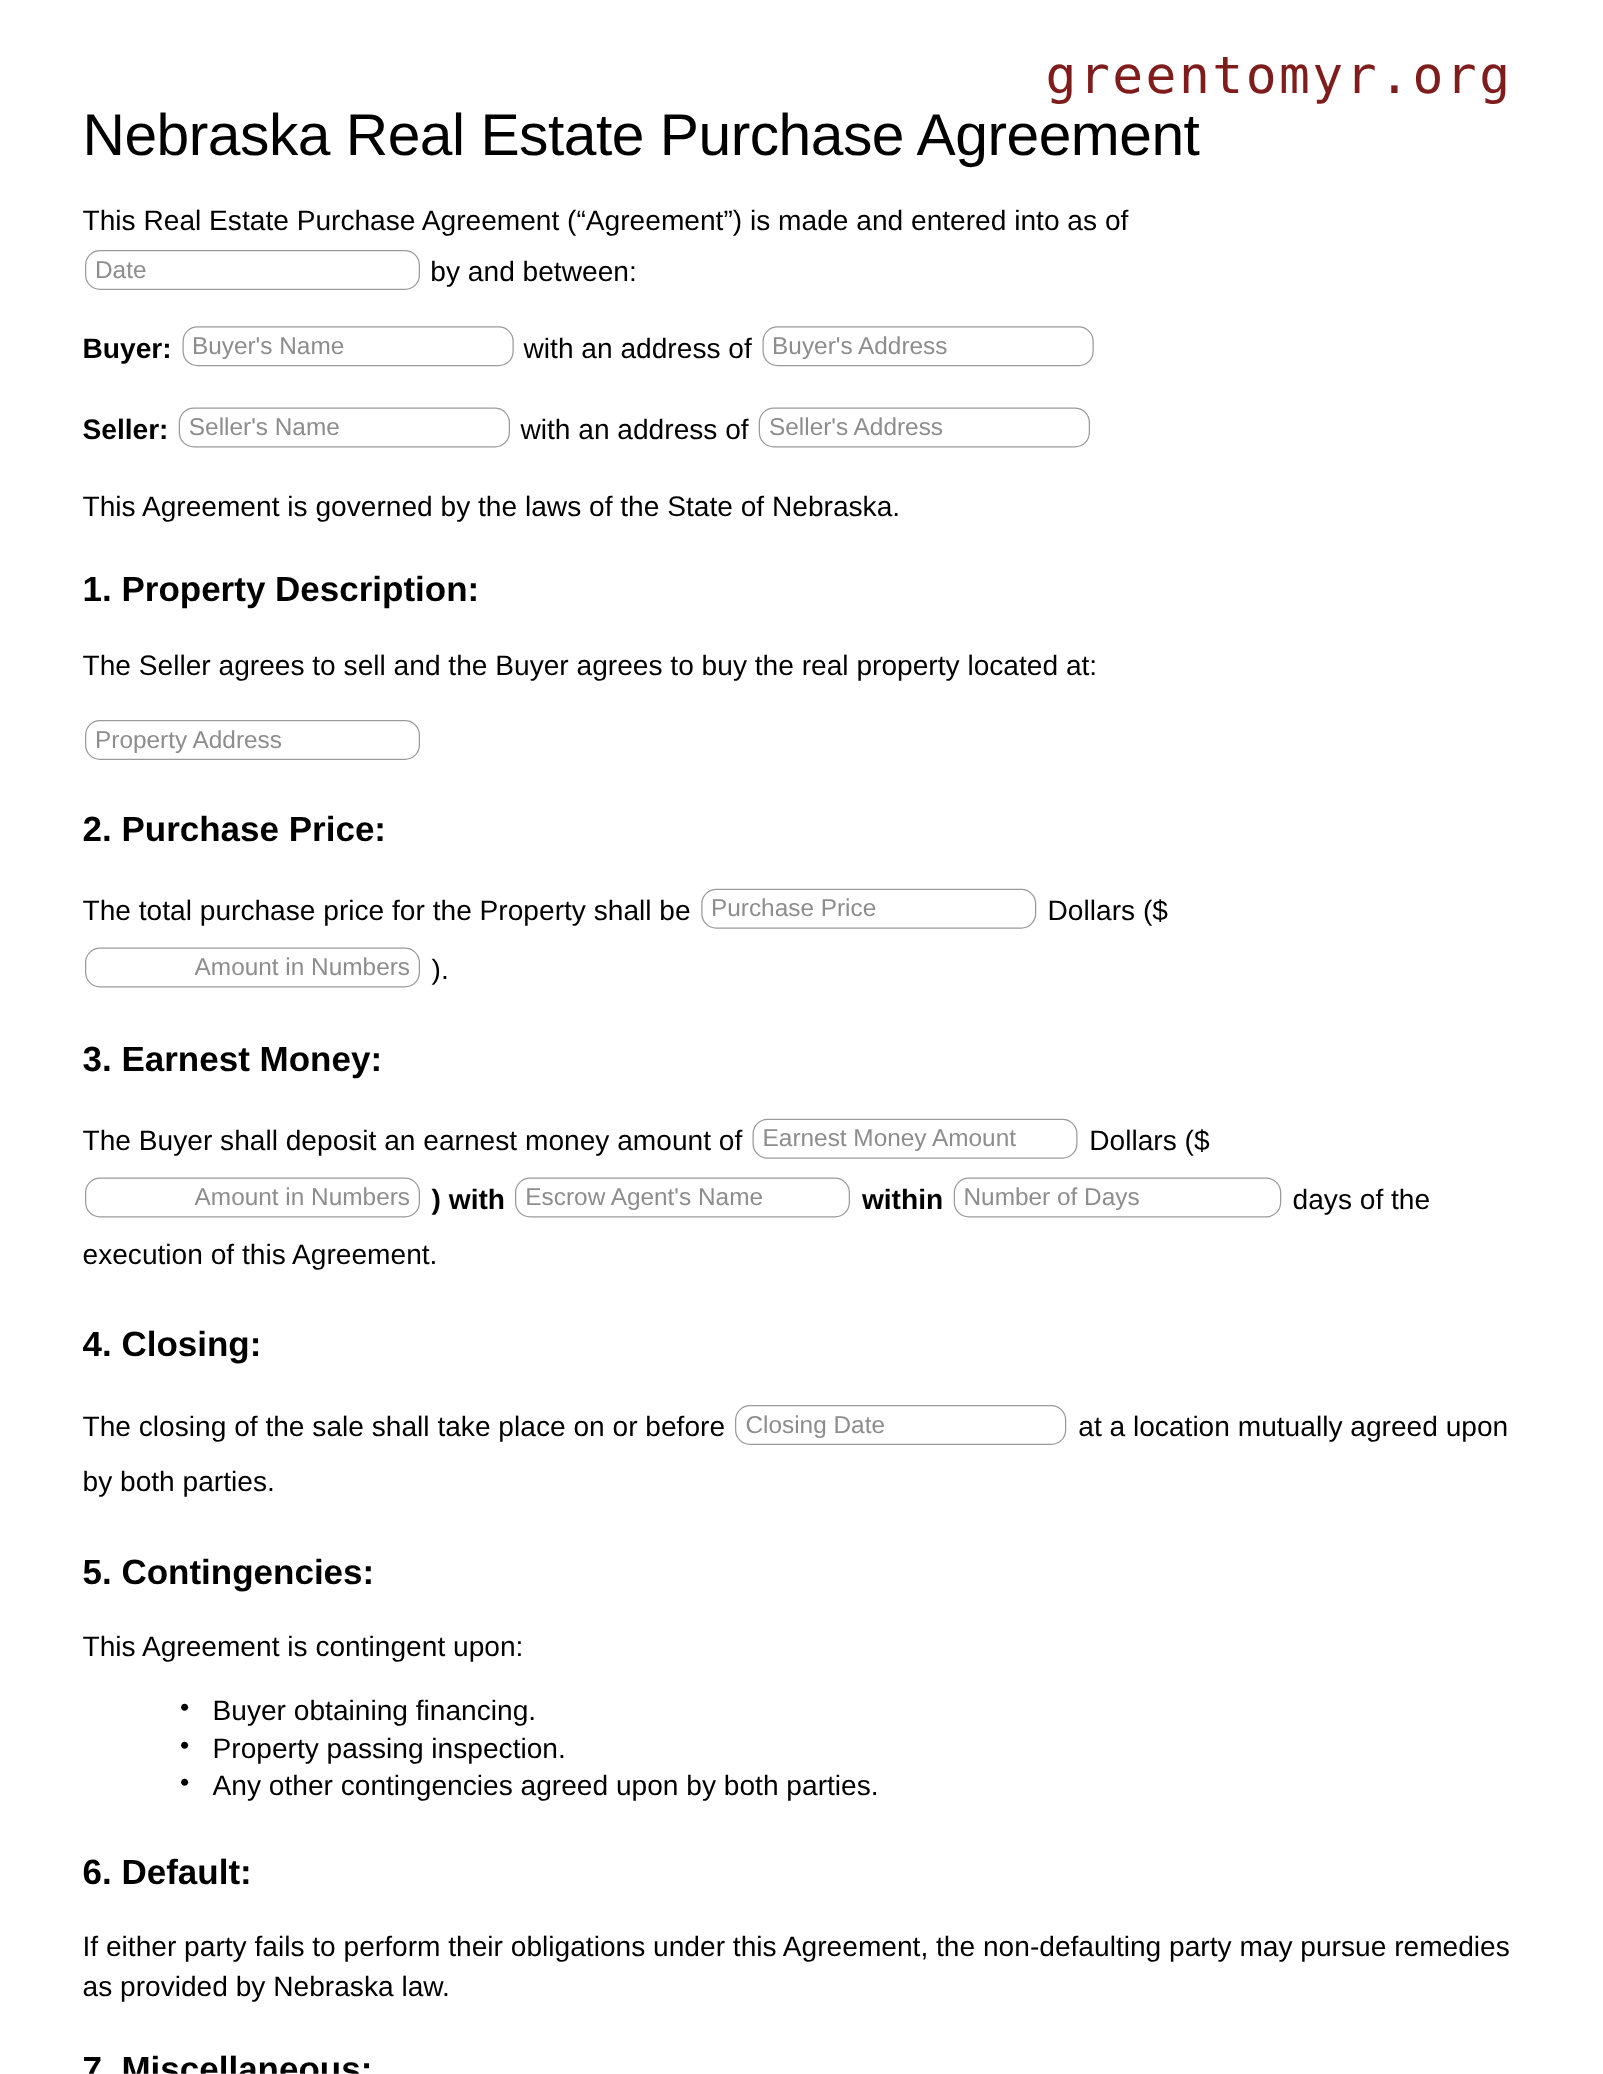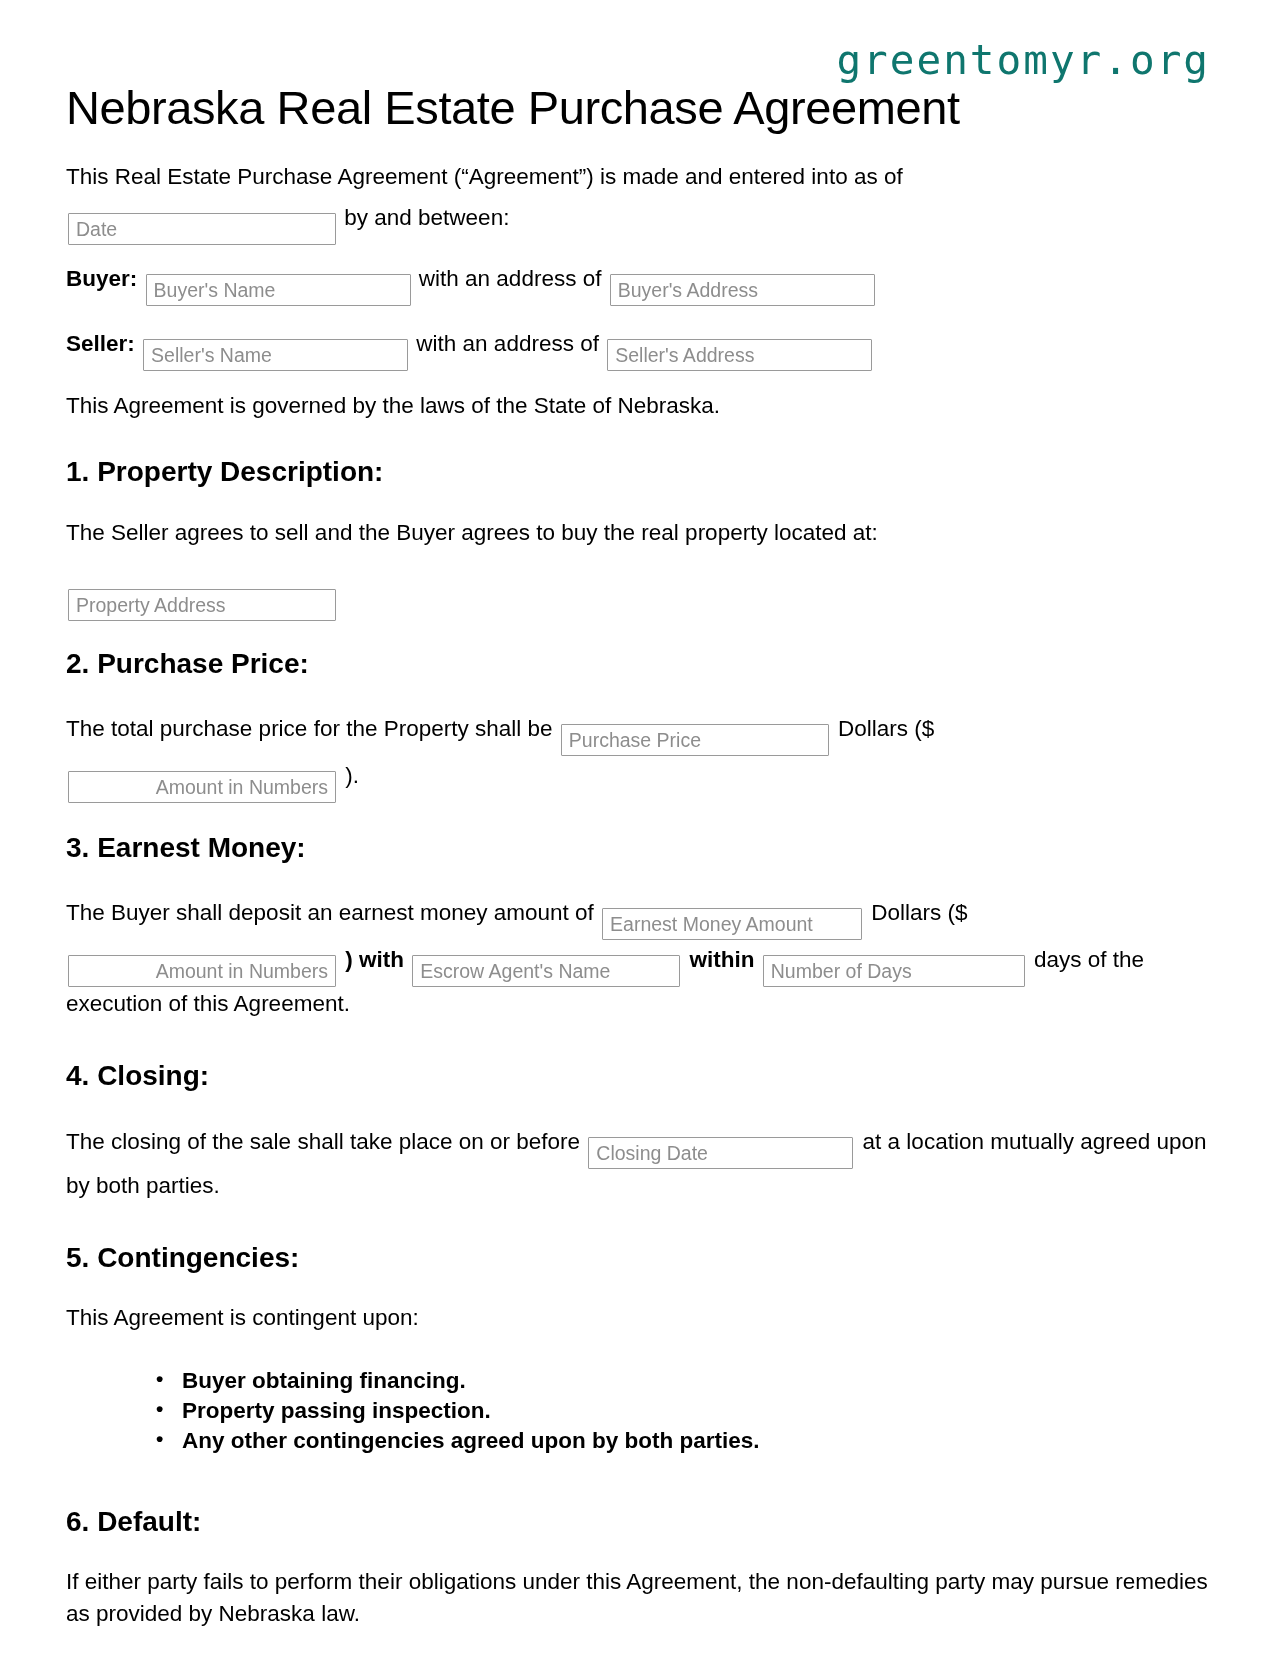--- a/index.html
+++ b/index.html
@@ -22,21 +22,21 @@
     padding: 0 66px;
     background: #ffffff;
   }
   .watermark {
     position: absolute;
     top: 36px;
     right: 72px;
     font-family: "DejaVu Sans Mono", "Liberation Mono", monospace;
     font-size: 41px;
     letter-spacing: 2px;
-    color: #0f766e;
+    color: #7f1d1d;
     white-space: nowrap;
     user-select: none;
   }
   h1.doc-title {
     margin: 0;
     padding-top: 80px;
     font-size: 47px;
     line-height: 1.18;
     font-weight: normal;
     letter-spacing: -0.4px;
@@ -55,33 +55,33 @@
     padding-top: 32px;
     font-size: 28px;
     font-weight: bold;
     line-height: 1.3;
   }
   .field {
     display: inline-block;
     vertical-align: baseline;
     box-sizing: border-box;
     border: 1px solid #9a9a9a;
-    border-radius: 1px;
+    border-radius: 12px;
     background: #ffffff;
     color: #8d8d8d;
     font-family: "Liberation Sans", sans-serif;
     font-size: 19.5px;
     line-height: 30px;
     height: 32px;
     padding: 0 7px;
     margin: 0 2px;
     overflow: hidden;
     white-space: nowrap;
     position: relative;
-    top: 20px;
+    top: 7px;
   }
   .f-date { width: 268px; }
   .f-name { width: 265px; }
   .f-addr { width: 265px; }
   .f-propaddr { width: 268px; }
   .f-price { width: 268px; }
   .f-amount { width: 268px; text-align: right; }
   .f-earnest { width: 260px; }
   .f-escrow { width: 268px; }
   .f-days { width: 262px; }
@@ -89,25 +89,24 @@
 
   .inline-row {
     padding-top: 20px;
     font-size: 22.5px;
     line-height: 40px;
     white-space: nowrap;
   }
   .lbl-bold { font-weight: bold; }
 
   ul.bullets {
-    margin: 16px;
+    margin: 4px;
     padding-top: 16px;
     padding-left: 74px;
     list-style: none;
-    font-weight: bold;
   }
   ul.bullets li {
     position: relative;
     font-size: 22.5px;
     line-height: 1.33;
     padding-left: 26px;
   }
   ul.bullets li::before {
     content: "\2022";
     position: absolute;

